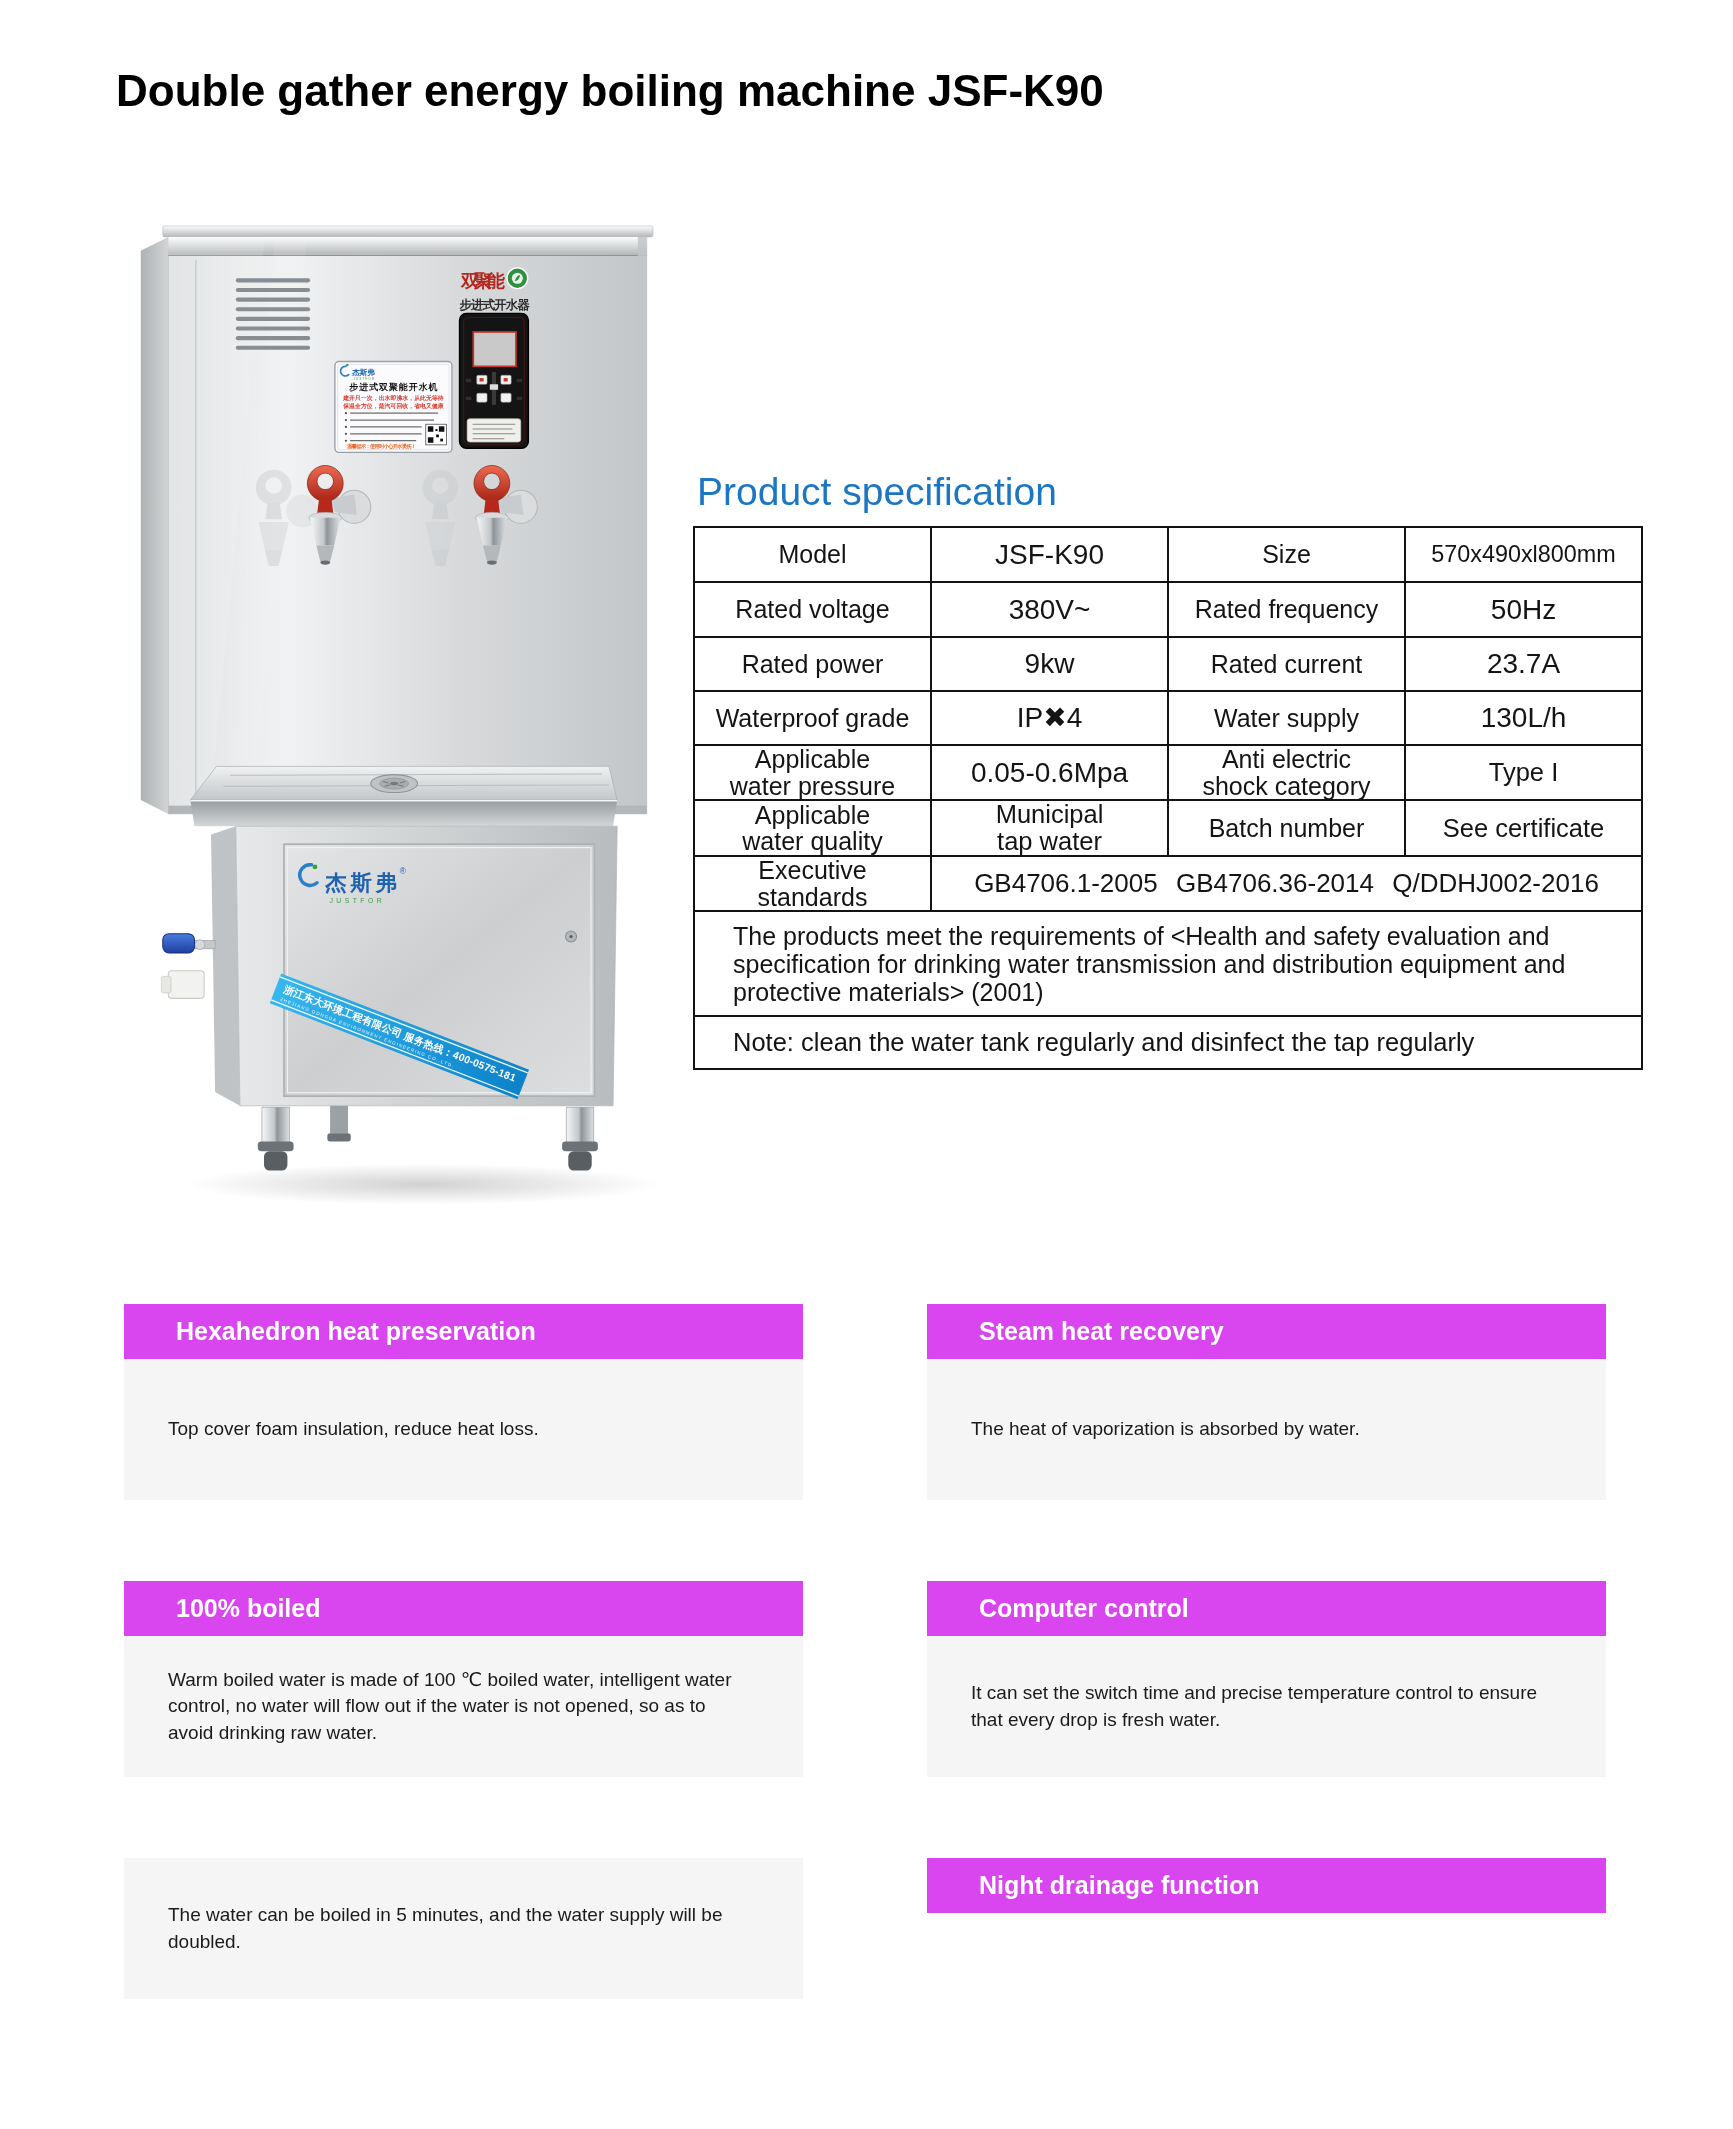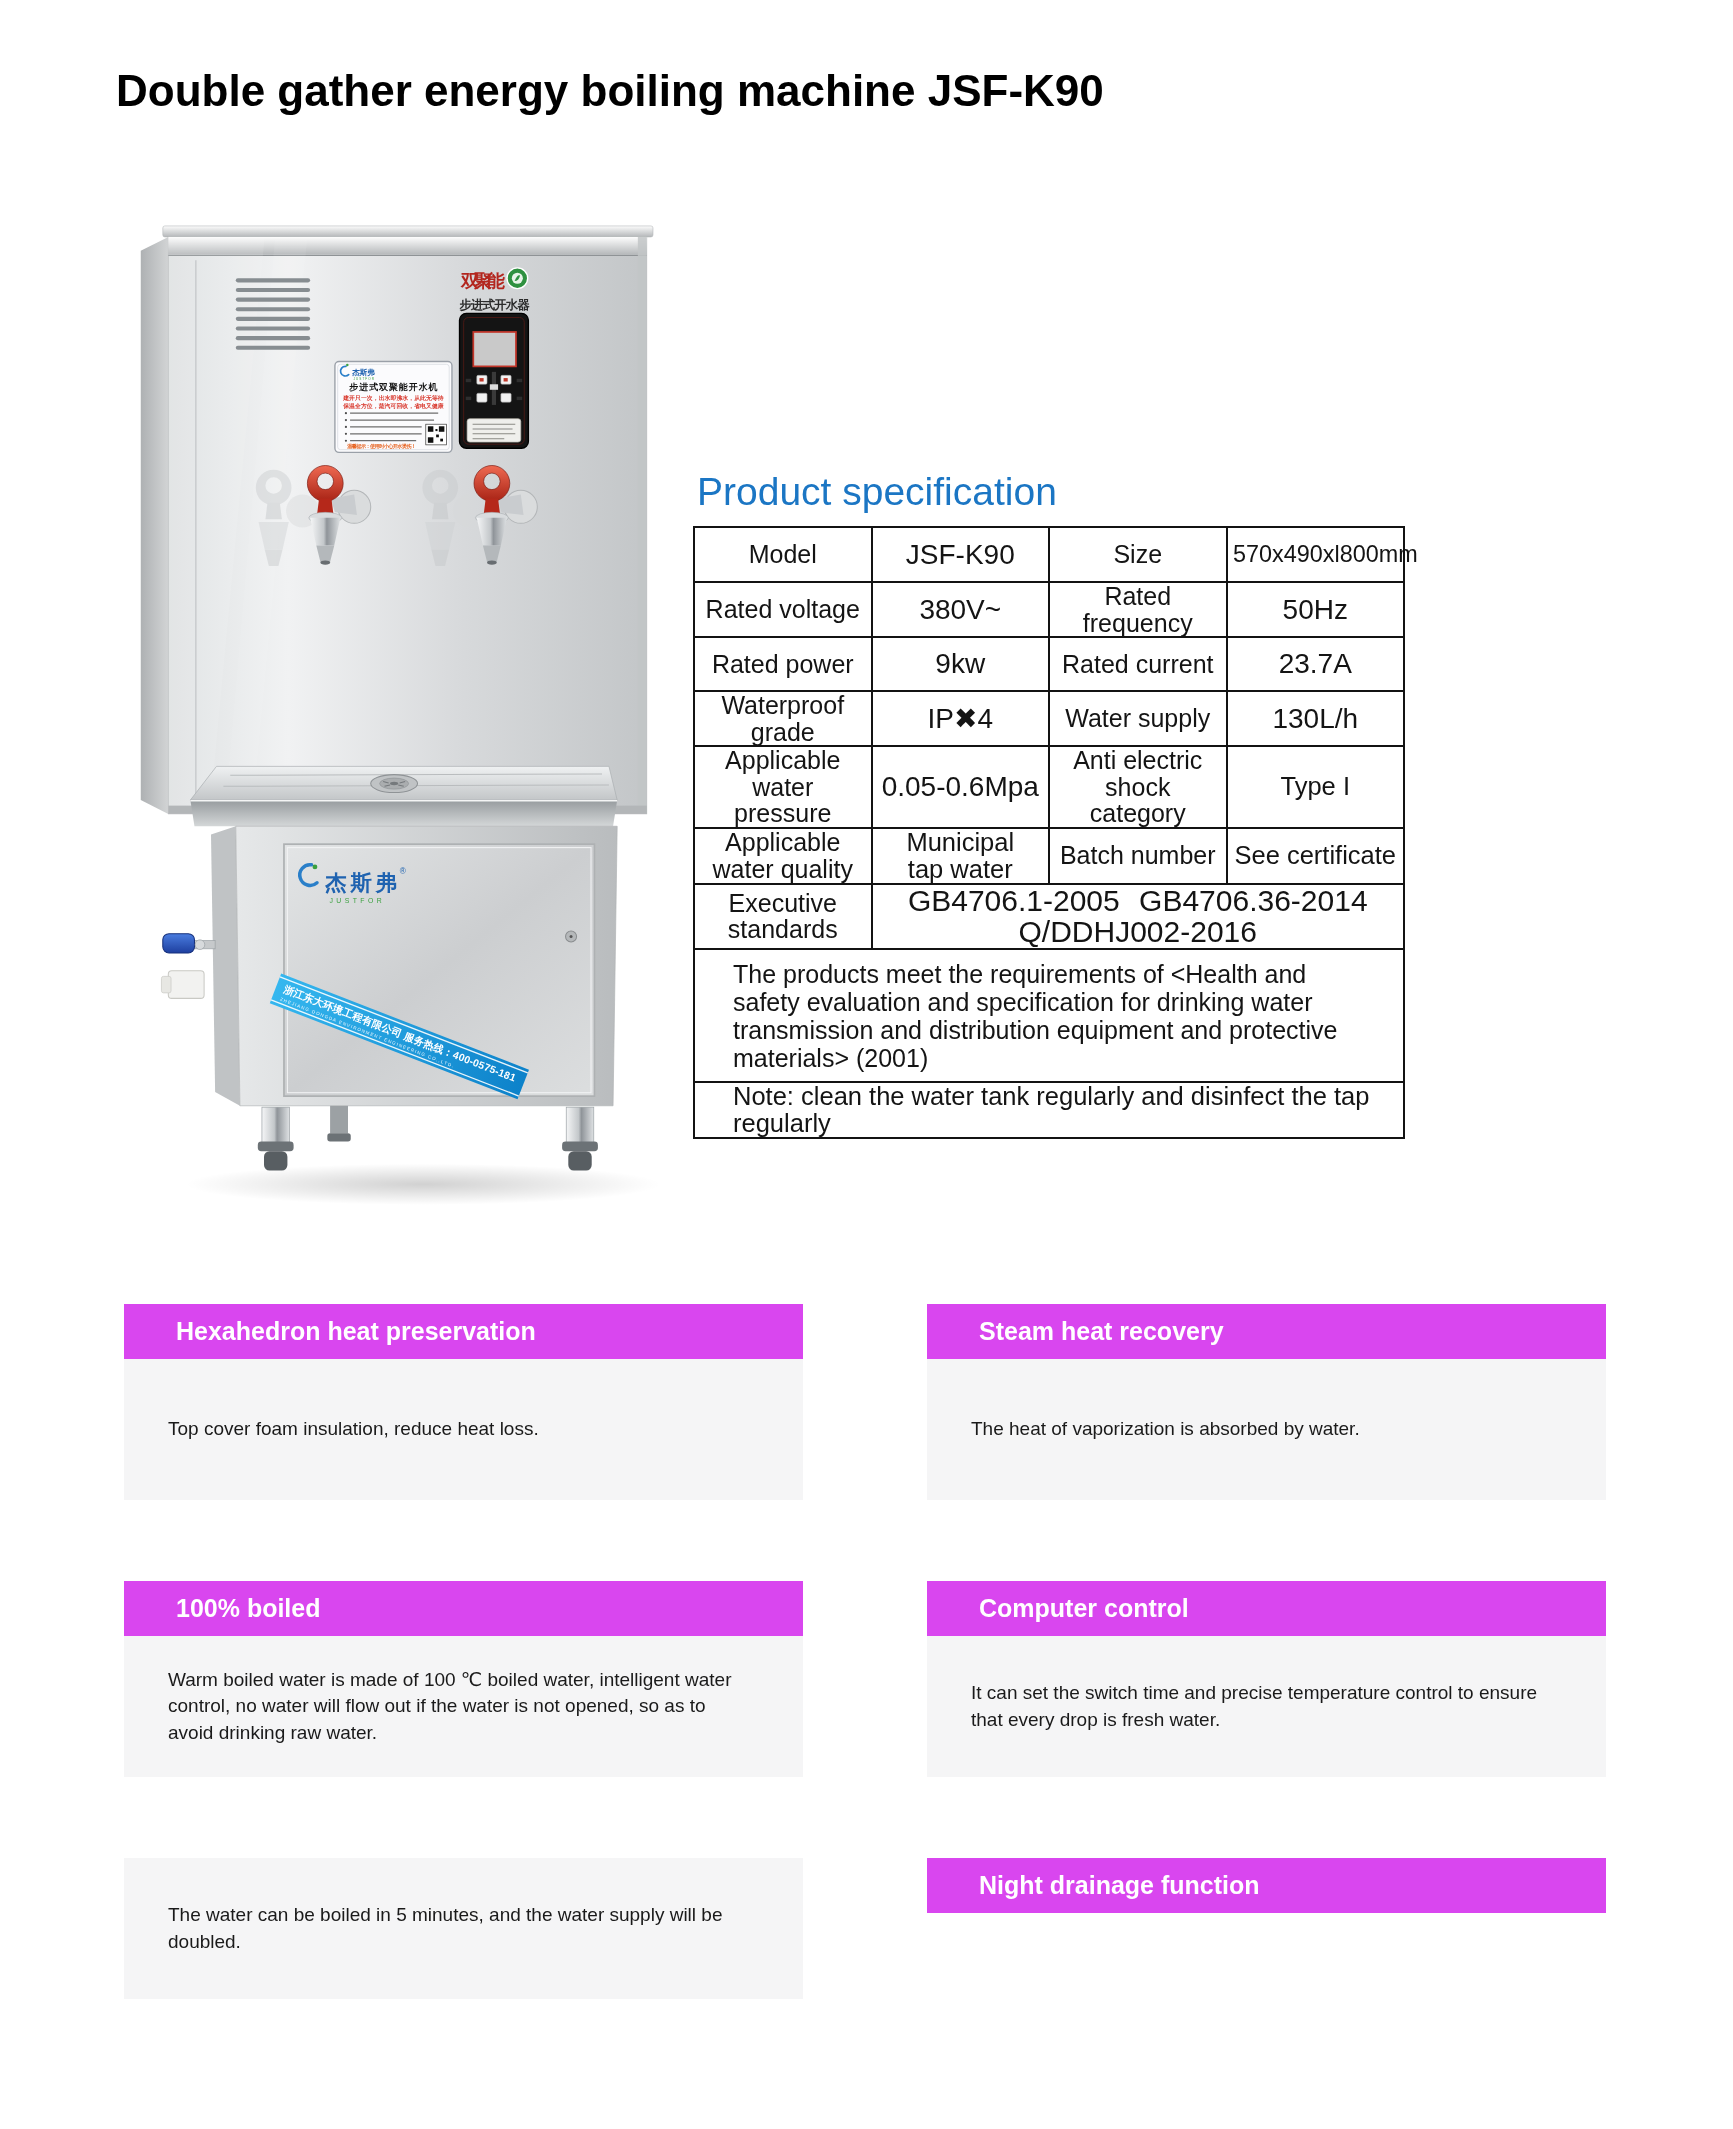--- a/index.html
+++ b/index.html
@@ -15,32 +15,32 @@
     letter-spacing:0px;white-space:nowrap;
   }
   
   #machine-wrap{left:127px;top:220px;width:537px;height:1006px;}
   
   #spec-heading{
     left:697px;top:470px;font-size:39px;font-weight:400;color:#1b76c4;white-space:nowrap;
   }
   
   #spec-table{
-    position:absolute;left:693px;top:526px;width:712px;
+    position:absolute;left:693px;top:526px;width:950px;
     border-collapse:collapse;table-layout:fixed;background:#fff;
     border:2.8px solid #131313;
   }
   #spec-table td{
     border:2.1px solid #131313;text-align:center;vertical-align:middle;
     font-size:25.5px;color:#141414;padding:0 5.5px;line-height:1.06;white-space:pre-line;
   }
   #spec-table td.lbl{font-size:25px;}
   #spec-table td.vbig{font-size:28px;}
   #spec-table td.vsmall{font-size:23.4px;border-radius:9px;}
-  #spec-table td.std{font-size:30px;word-spacing:11px;}
+  #spec-table td.std{font-size:26px;word-spacing:11px;}
   #spec-table td.para{
     text-align:left;padding:9.6px 27.6px 9.6px 38px;font-size:25px;line-height:1.12;white-space:normal;
   }
   #spec-table td.note{
     text-align:left;padding-left:38px;font-size:25.5px;white-space:normal;
   }
   tr.rh80{height:55px;} tr.rh79{height:54px;} tr.rh78{height:54px;}
   tr.rh118{height:81px;} tr.rh77{height:53px;}
   
   #features{

